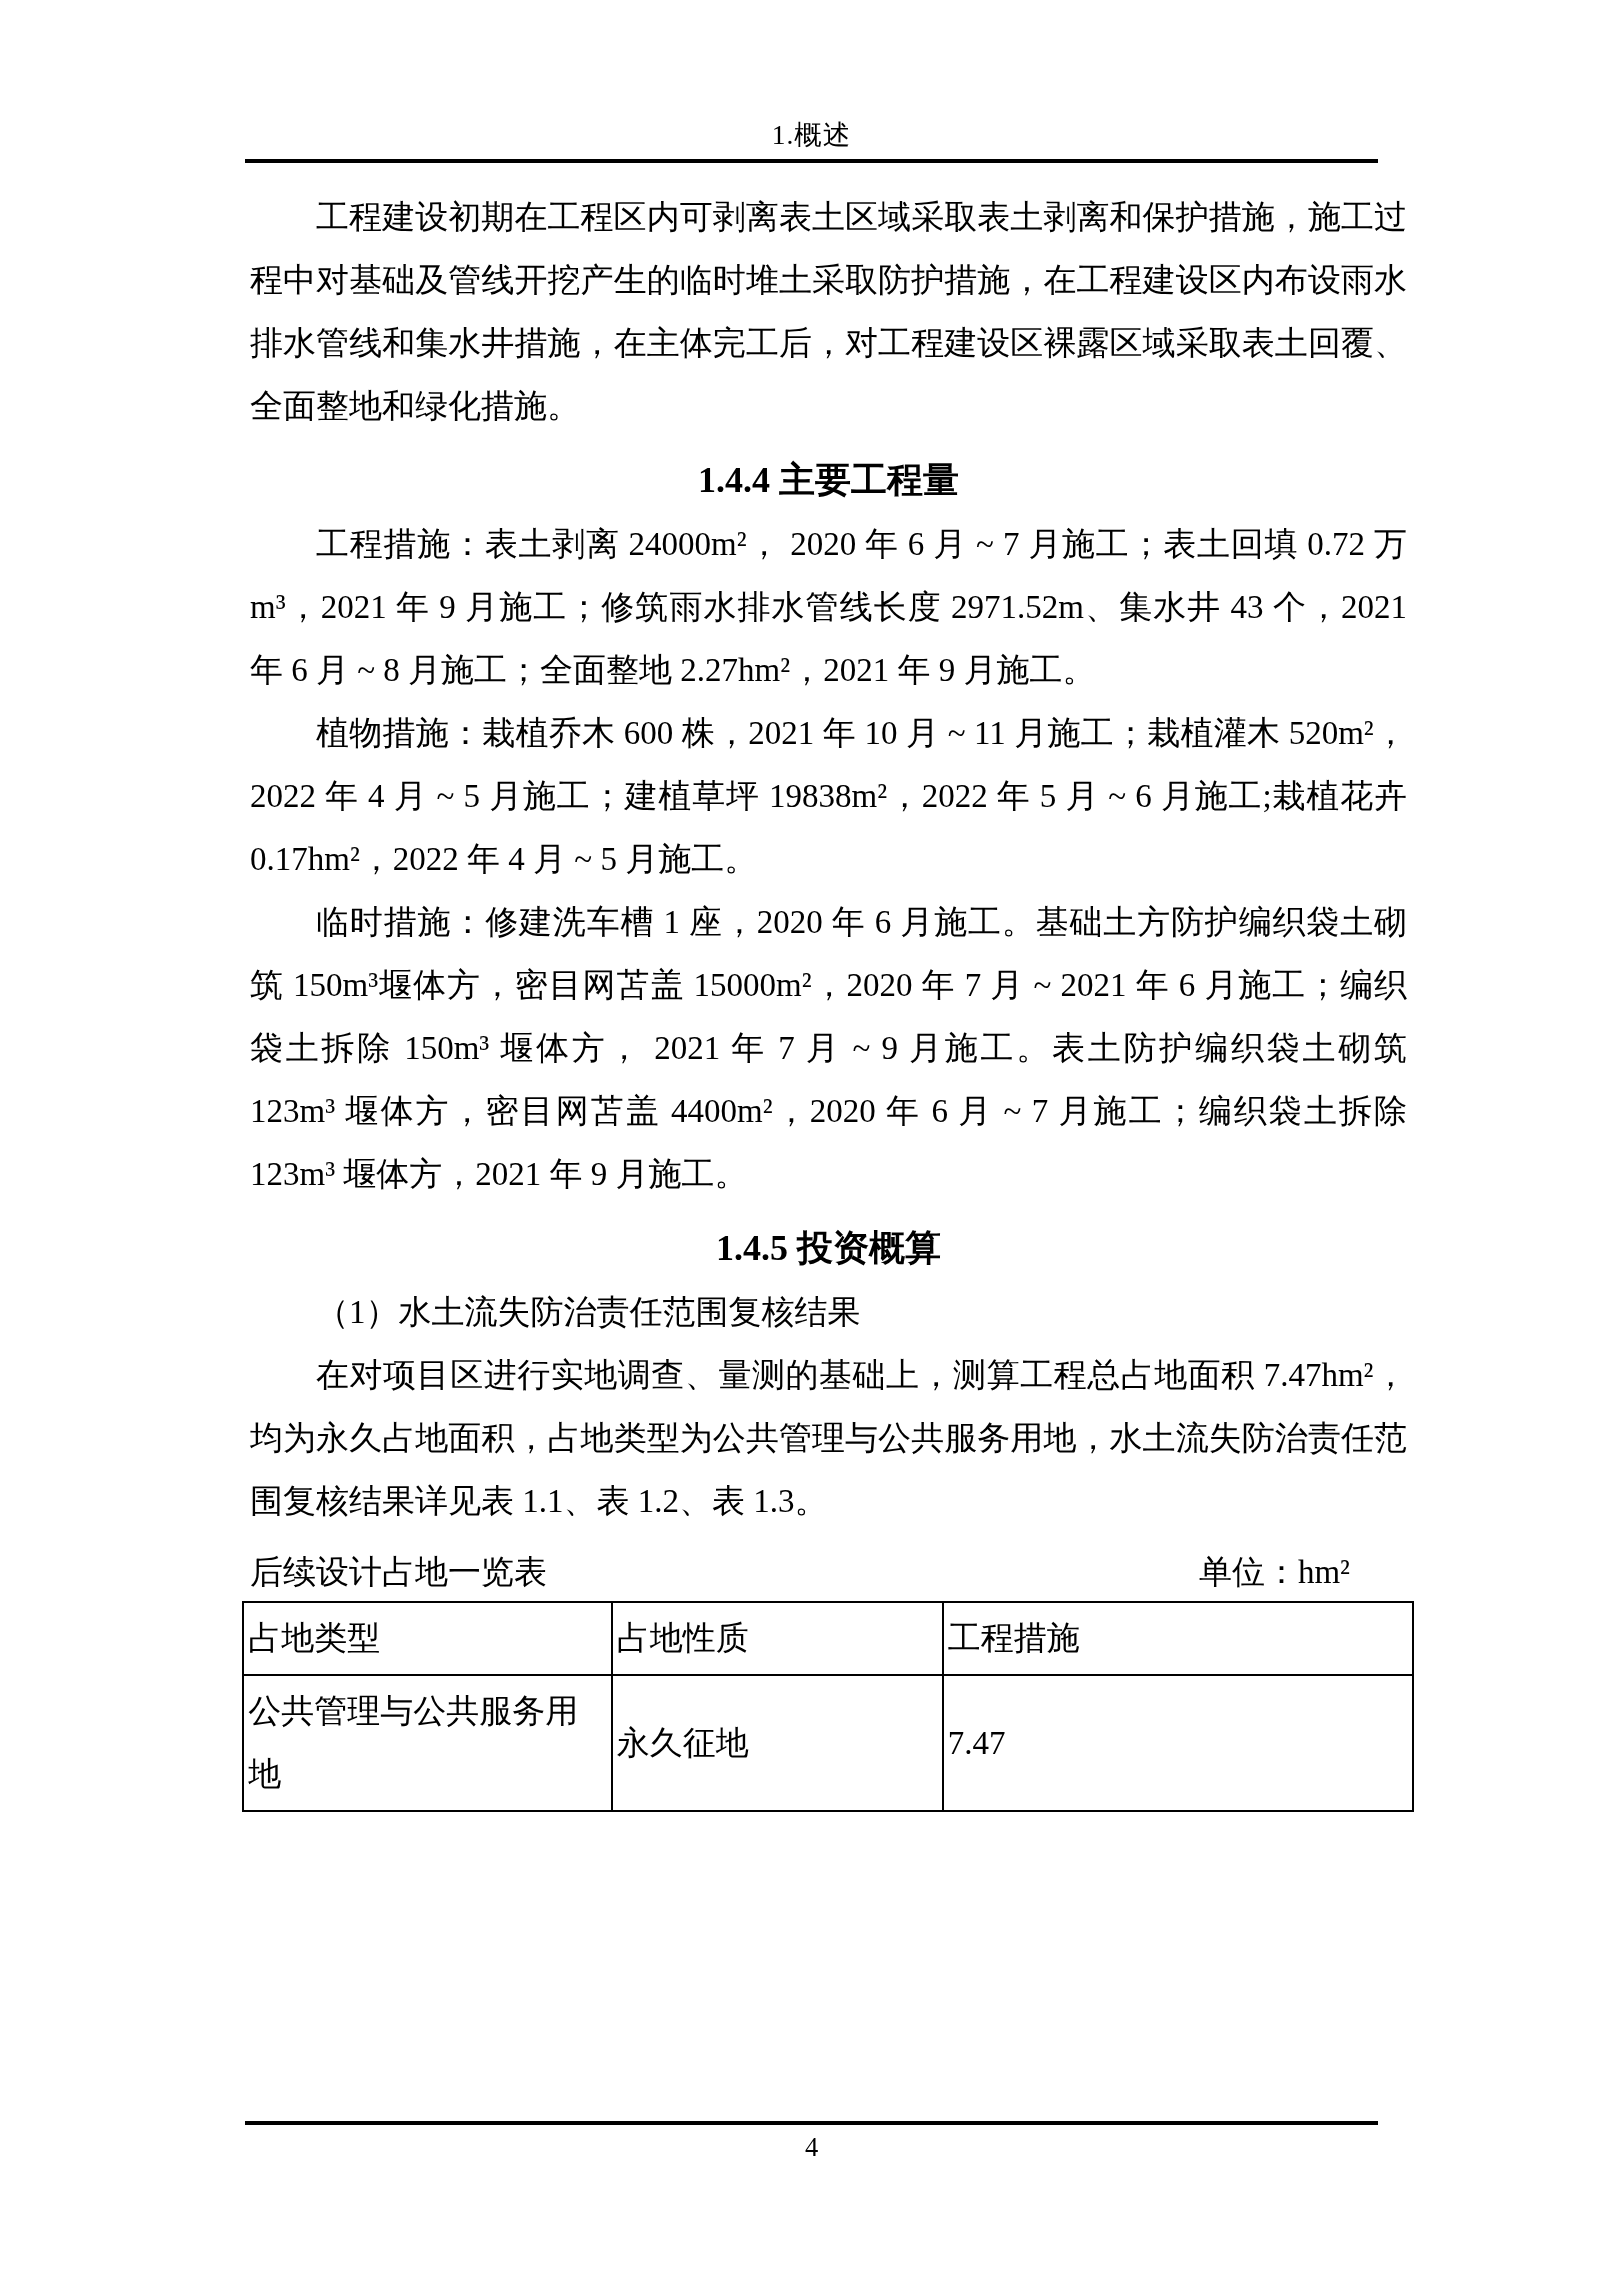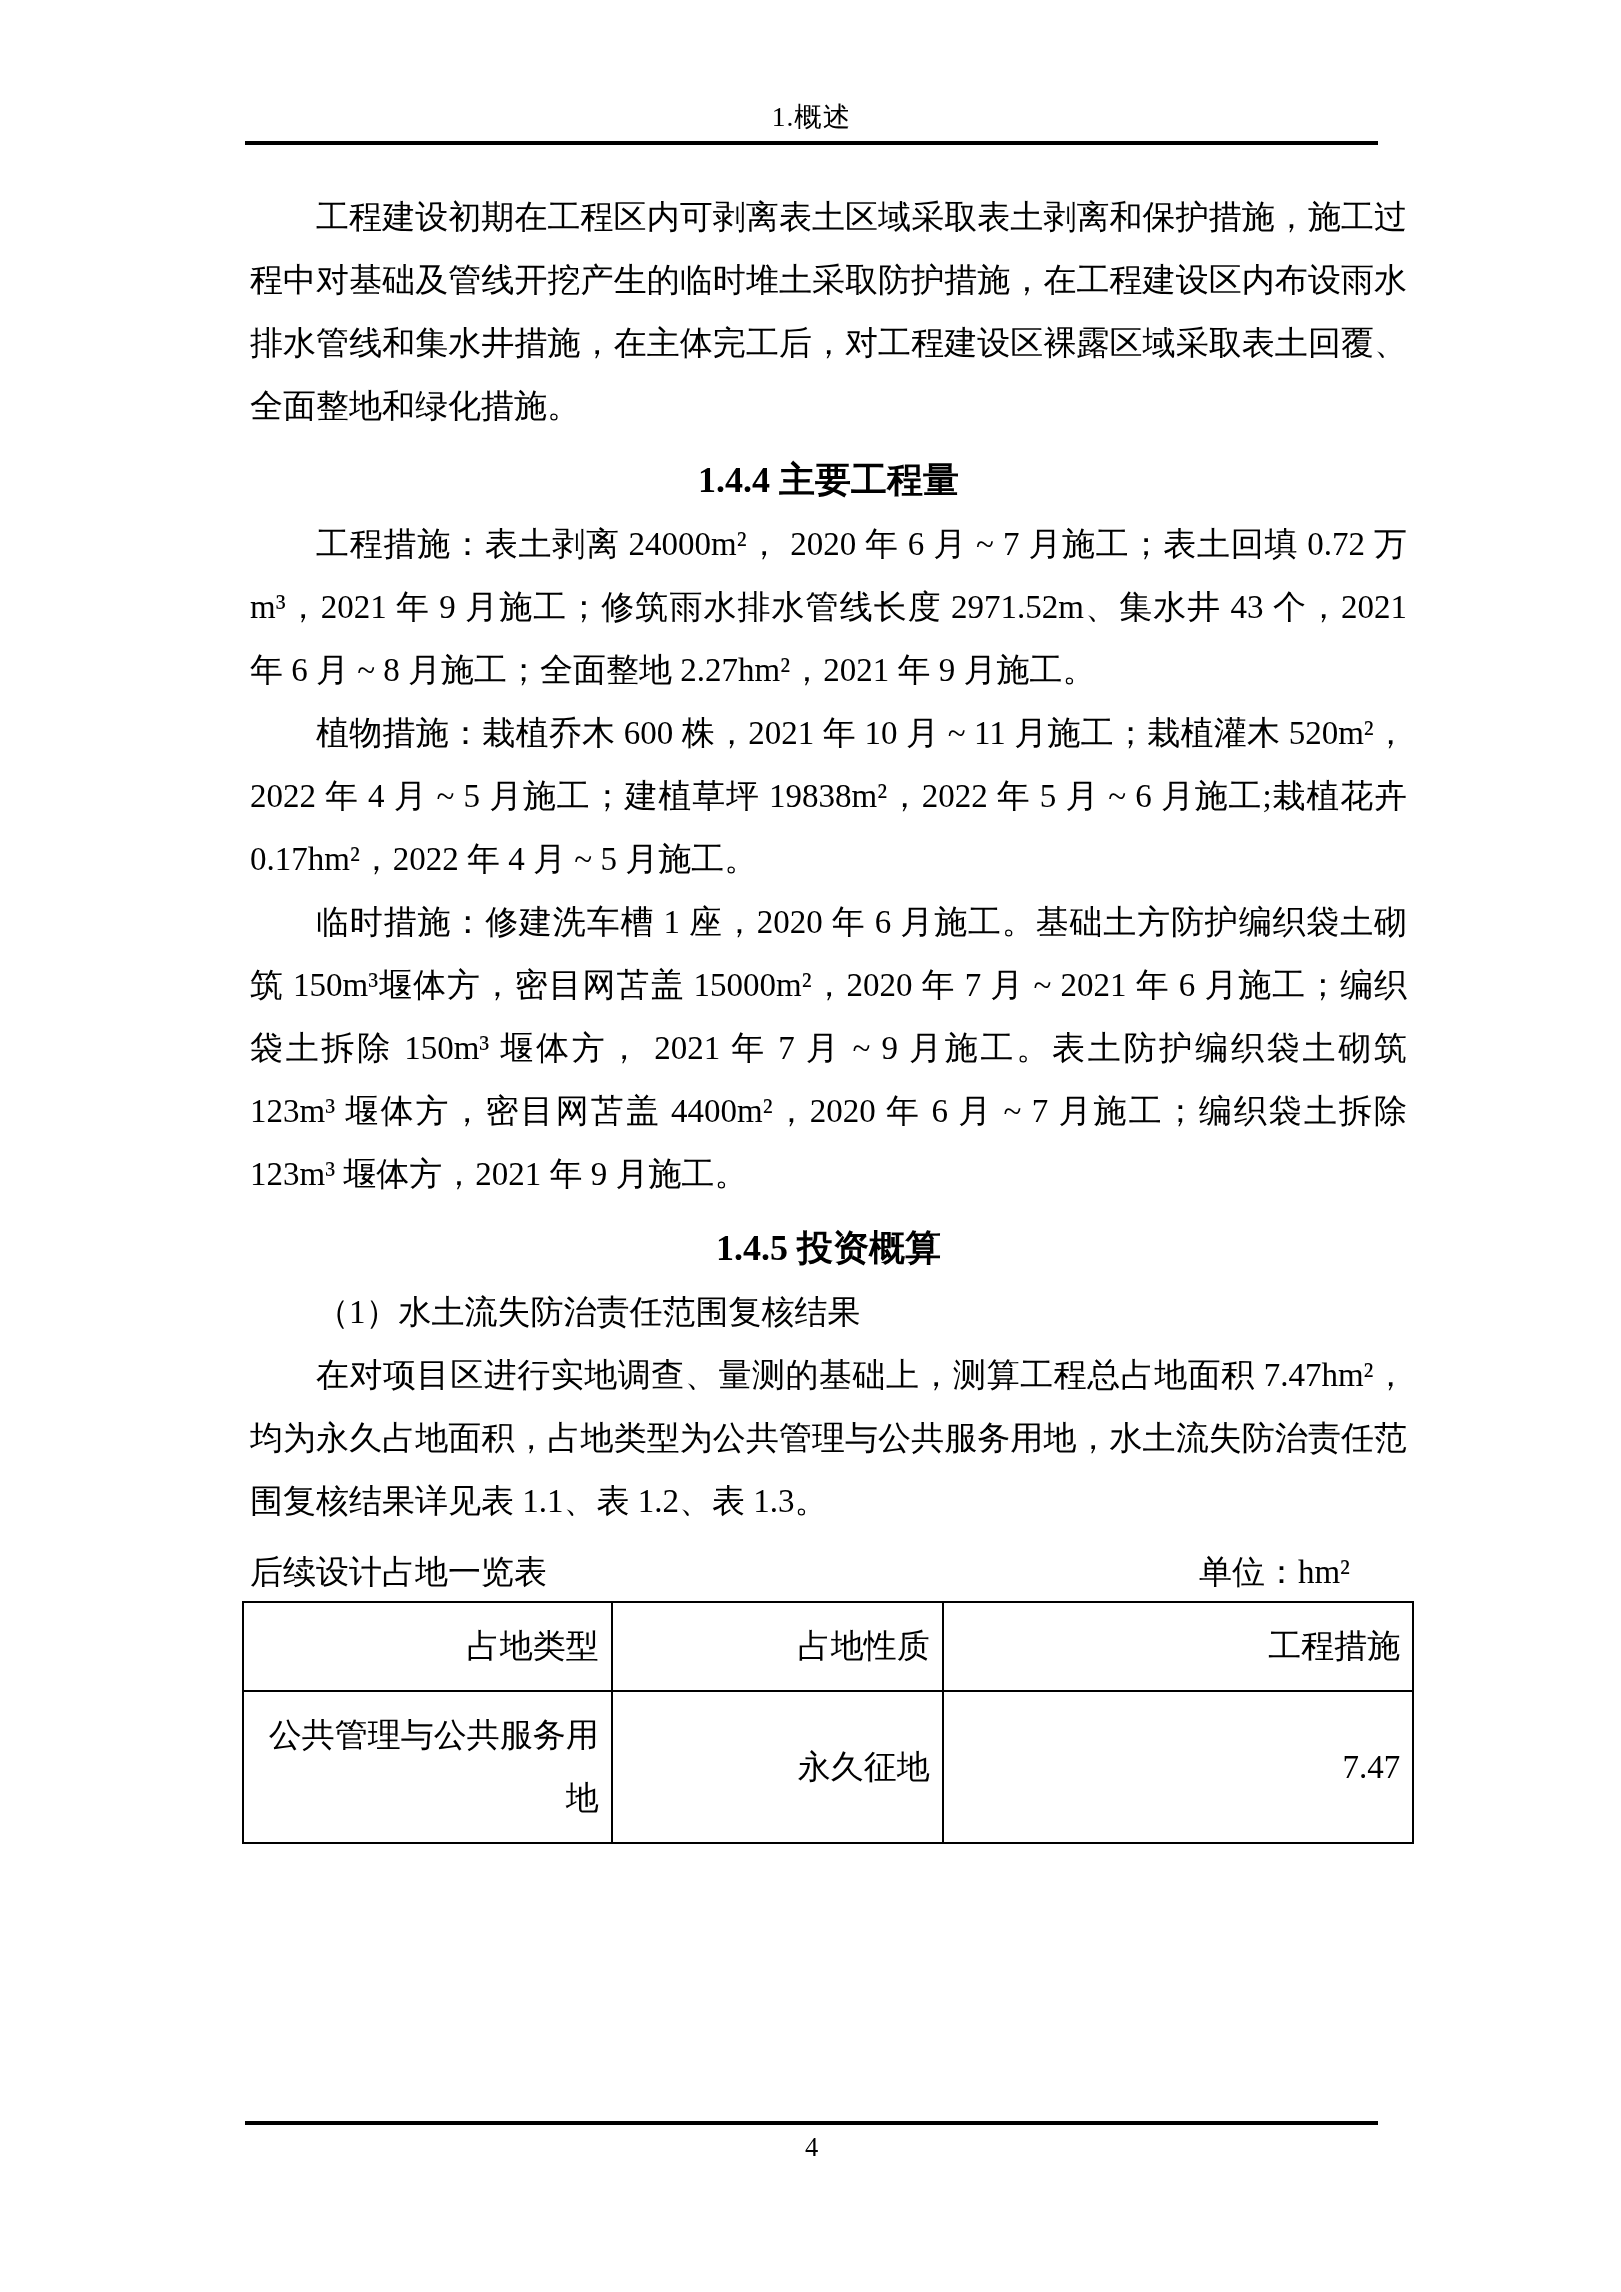--- a/index.html
+++ b/index.html
@@ -8,21 +8,21 @@
     position: relative;
     width: 1621px;
     height: 2293px;
     background: #ffffff;
     color: #000000;
     font-family: "Liberation Serif", "DejaVu Serif", serif;
     overflow: hidden;
   }
 
   
-  .doc-header { position: absolute; left: 245px; width: 1133px; top: 102px; }
+  .doc-header { position: absolute; left: 245px; width: 1133px; top: 120px; }
   .header-title { text-align: center; font-size: 27.4px; line-height: 31px; letter-spacing: 1px; }
   .header-rule { margin-top: 7.8px; height: 3.9px; background: #000; }
 
   
   .content {
     position: absolute;
     left: 250px;
     width: 1157px;
     top: 186px;
     font-size: 33px;
@@ -58,23 +58,23 @@
     border-collapse: collapse;
     width: 1172px;
     margin-left: -7.8px;
     margin-top: 3.9px;
     font-size: 33px;
     table-layout: fixed;
   }
   .data-table th, .data-table td {
     border: 2px solid #000;
     font-weight: normal;
-    text-align: right;
+    text-align: left;
     vertical-align: middle;
-    padding: 12px;
+    padding: 4px;
   }
   .data-table thead th { height: 73px; }
   .data-table tbody td { height: 84px; }
   .col-type   { width: 31.5%; }
   .col-nature { width: 28.3%; }
   .col-area   { width: 40.2%; }
 
   
   .doc-footer { position: absolute; left: 245px; width: 1133px; top: 2121px; }
   .footer-rule { height: 3.9px; background: #000; }

